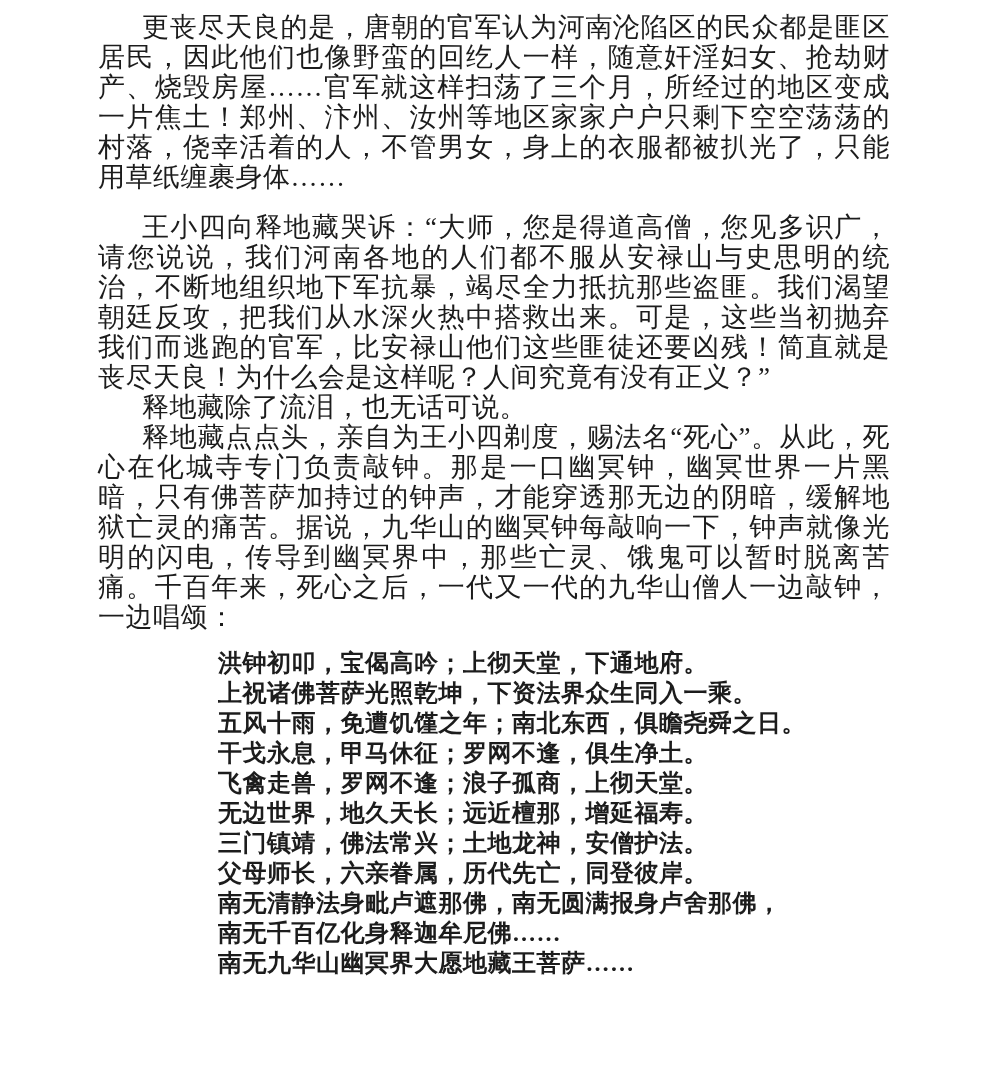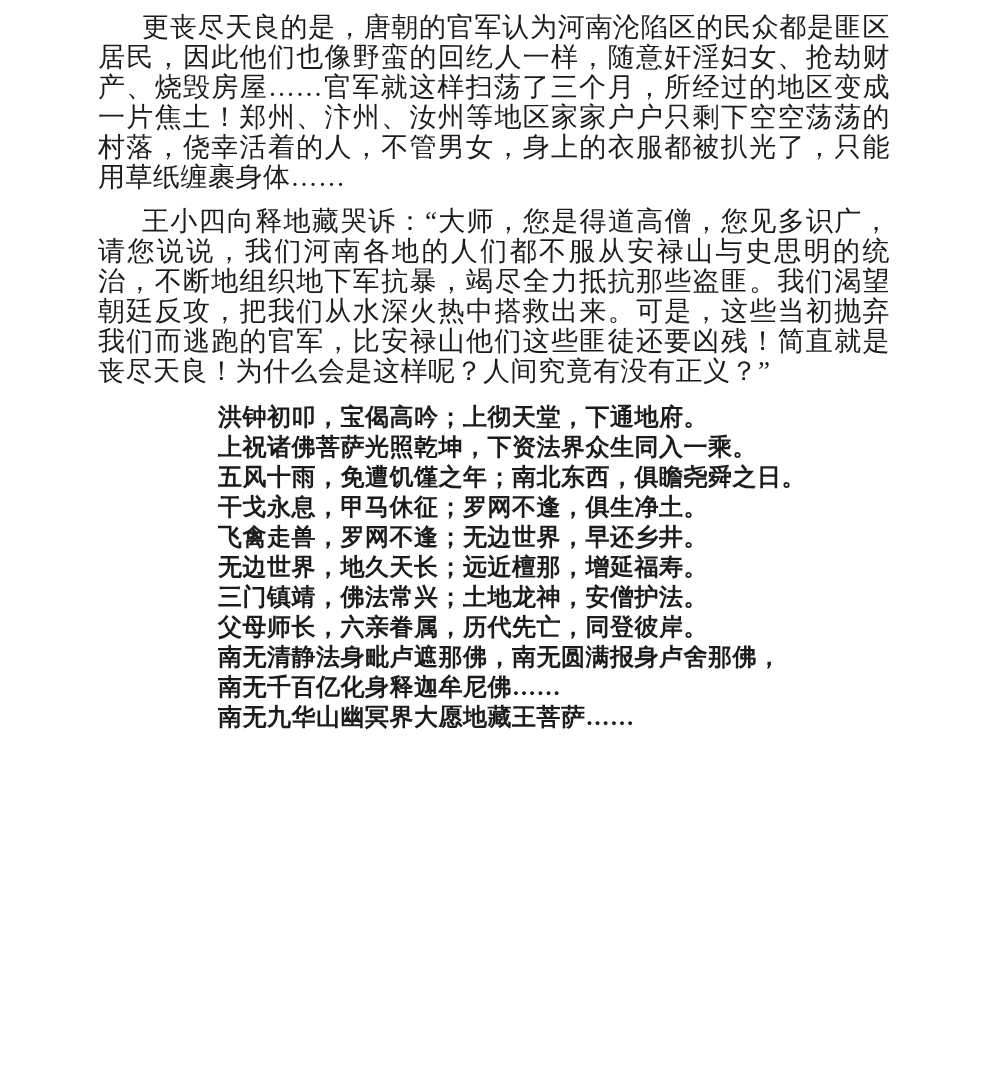--- a/index.html
+++ b/index.html
@@ -24,49 +24,51 @@
   .body-text p {
     margin: 0;
     font-size: 27px;
     line-height: 30px;
     letter-spacing: 0.5px;
     text-align: justify;
     text-justify: inter-character;
     text-indent: 44px;
   }
   .body-text p.gap-above {
-    margin-top: 14px;
+    margin-top: 20px;
   }
   .chant {
     margin-top: 16px;
     padding-left: 120px;
   }
   .chant .chant-line {
     font-size: 24px;
     line-height: 30px;
     letter-spacing: 0.5px;
     white-space: nowrap;
     font-weight: bold;
   }
 </style>
 </head>
 <body>
 
 <div class="page">
   <div class="body-text">
     <p>更丧尽天良的是，唐朝的官军认为河南沦陷区的民众都是匪区居民，因此他们也像野蛮的回纥人一样，随意奸淫妇女、抢劫财产、烧毁房屋……官军就这样扫荡了三个月，所经过的地区变成一片焦土！郑州、汴州、汝州等地区家家户户只剩下空空荡荡的村落，侥幸活着的人，不管男女，身上的衣服都被扒光了，只能用草纸缠裹身体……</p>
     <p class="gap-above">王小四向释地藏哭诉：“大师，您是得道高僧，您见多识广，请您说说，我们河南各地的人们都不服从安禄山与史思明的统治，不断地组织地下军抗暴，竭尽全力抵抗那些盗匪。我们渴望朝廷反攻，把我们从水深火热中搭救出来。可是，这些当初抛弃我们而逃跑的官军，比安禄山他们这些匪徒还要凶残！简直就是丧尽天良！为什么会是这样呢？人间究竟有没有正义？”</p>
+    <p>释地藏除了流泪，也无话可说。</p>
+    <p>释地藏点点头，亲自为王小四剃度，赐法名“死心”。从此，死心在化城寺专门负责敲钟。那是一口幽冥钟，幽冥世界一片黑暗，只有佛菩萨加持过的钟声，才能穿透那无边的阴暗，缓解地狱亡灵的痛苦。据说，九华山的幽冥钟每敲响一下，钟声就像光明的闪电，传导到幽冥界中，那些亡灵、饿鬼可以暂时脱离苦痛。千百年来，死心之后，一代又一代的九华山僧人一边敲钟，一边唱颂：</p>
   </div>
 
   <div class="chant">
     <div class="chant-line">洪钟初叩，宝偈高吟；上彻天堂，下通地府。</div>
     <div class="chant-line">上祝诸佛菩萨光照乾坤，下资法界众生同入一乘。</div>
     <div class="chant-line">五风十雨，免遭饥馑之年；南北东西，俱瞻尧舜之日。</div>
     <div class="chant-line">干戈永息，甲马休征；罗网不逢，俱生净土。</div>
-    <div class="chant-line">飞禽走兽，罗网不逢；无边世界，早还乡井。</div>
+    <div class="chant-line">飞禽走兽，罗网不逢；浪子孤商，上彻天堂。</div>
     <div class="chant-line">无边世界，地久天长；远近檀那，增延福寿。</div>
     <div class="chant-line">三门镇靖，佛法常兴；土地龙神，安僧护法。</div>
     <div class="chant-line">父母师长，六亲眷属，历代先亡，同登彼岸。</div>
     <div class="chant-line">南无清静法身毗卢遮那佛，南无圆满报身卢舍那佛，</div>
     <div class="chant-line">南无千百亿化身释迦牟尼佛……</div>
     <div class="chant-line">南无九华山幽冥界大愿地藏王菩萨……</div>
   </div>
 </div>
 
 </body></html>

